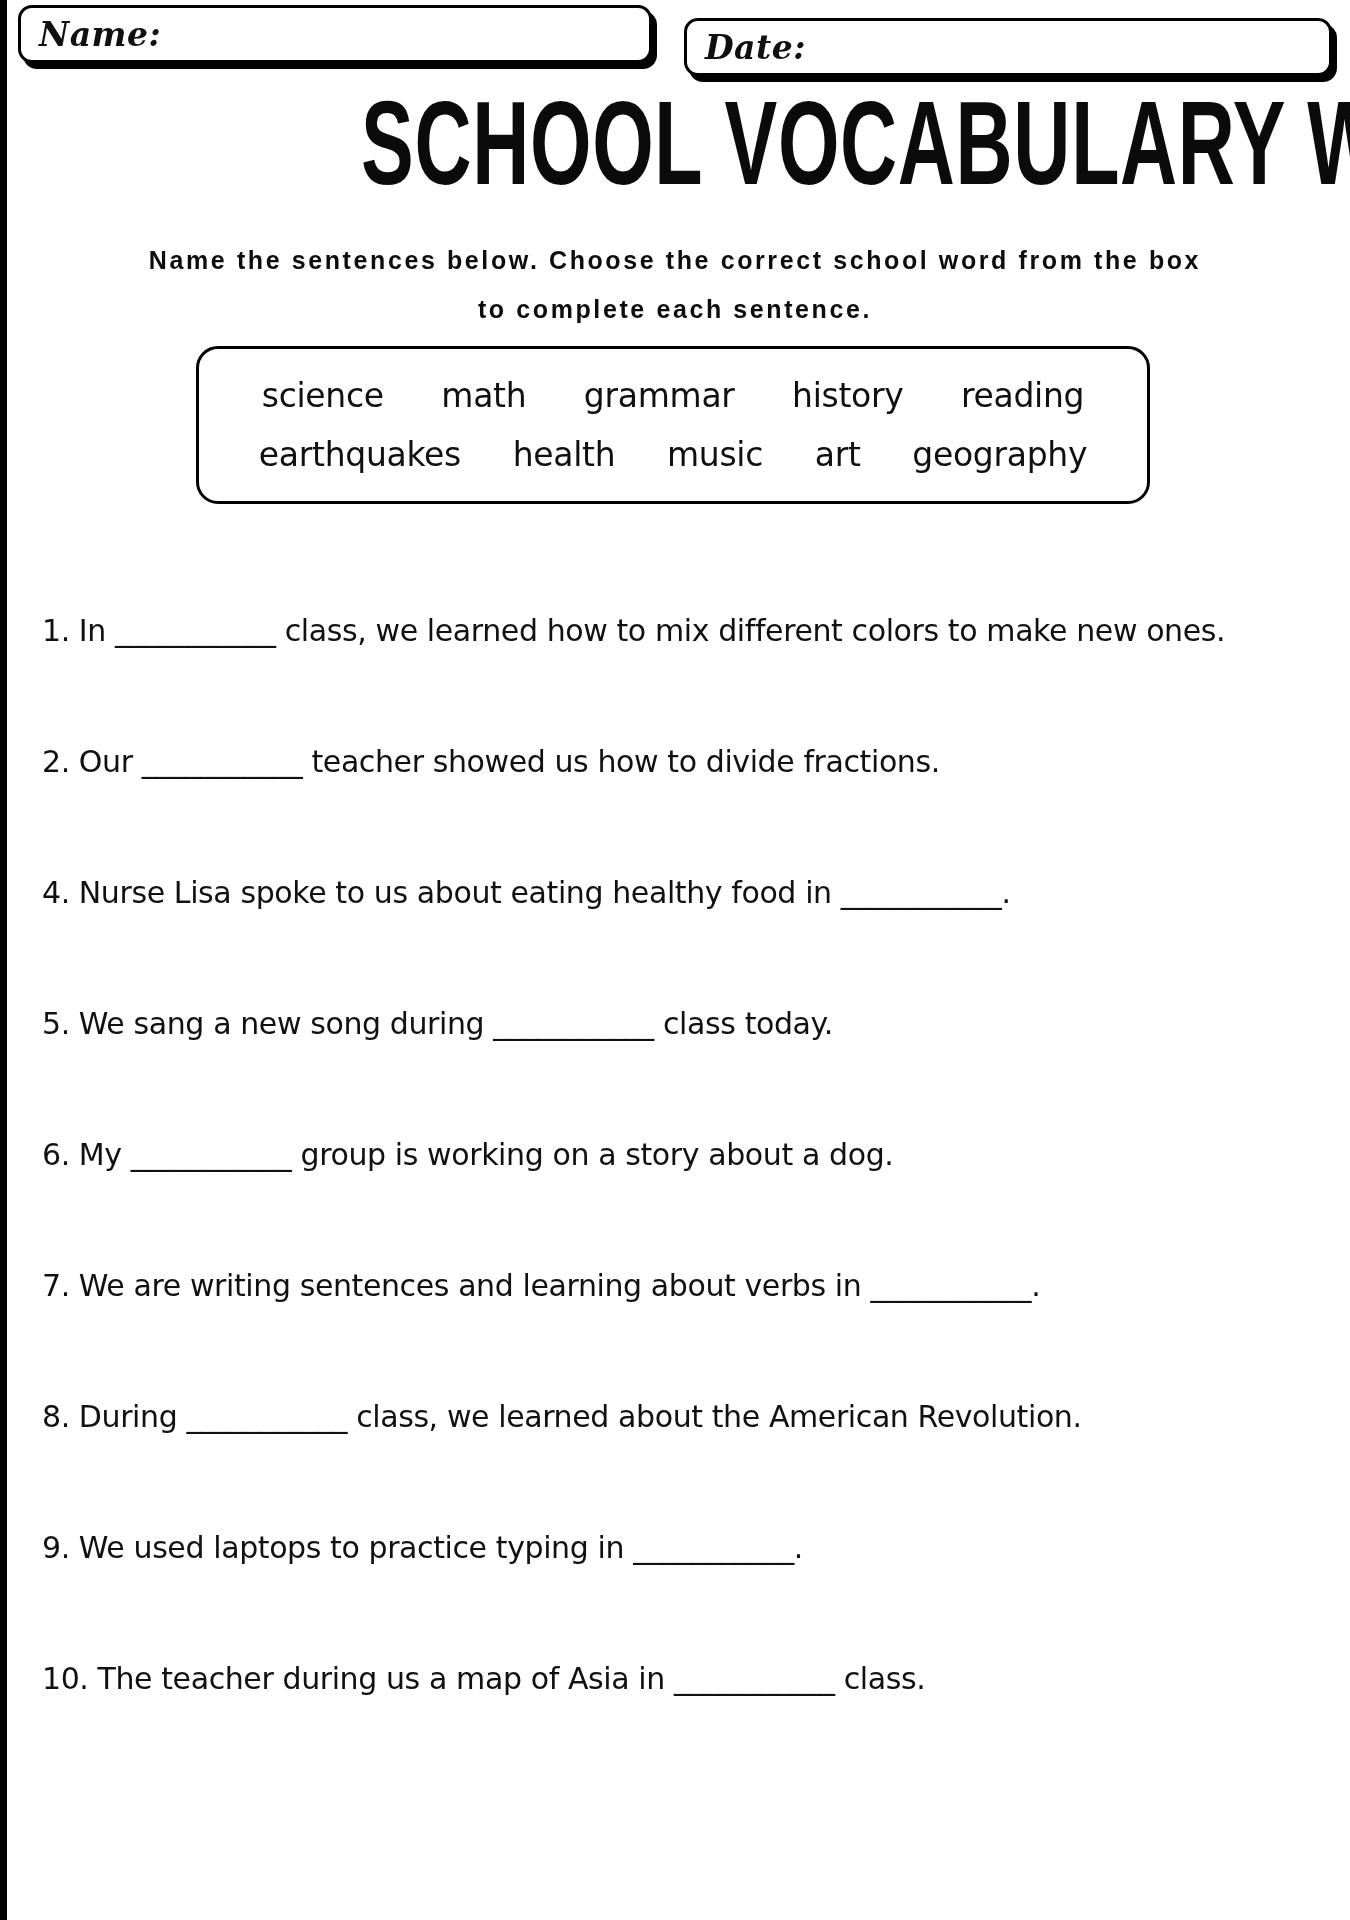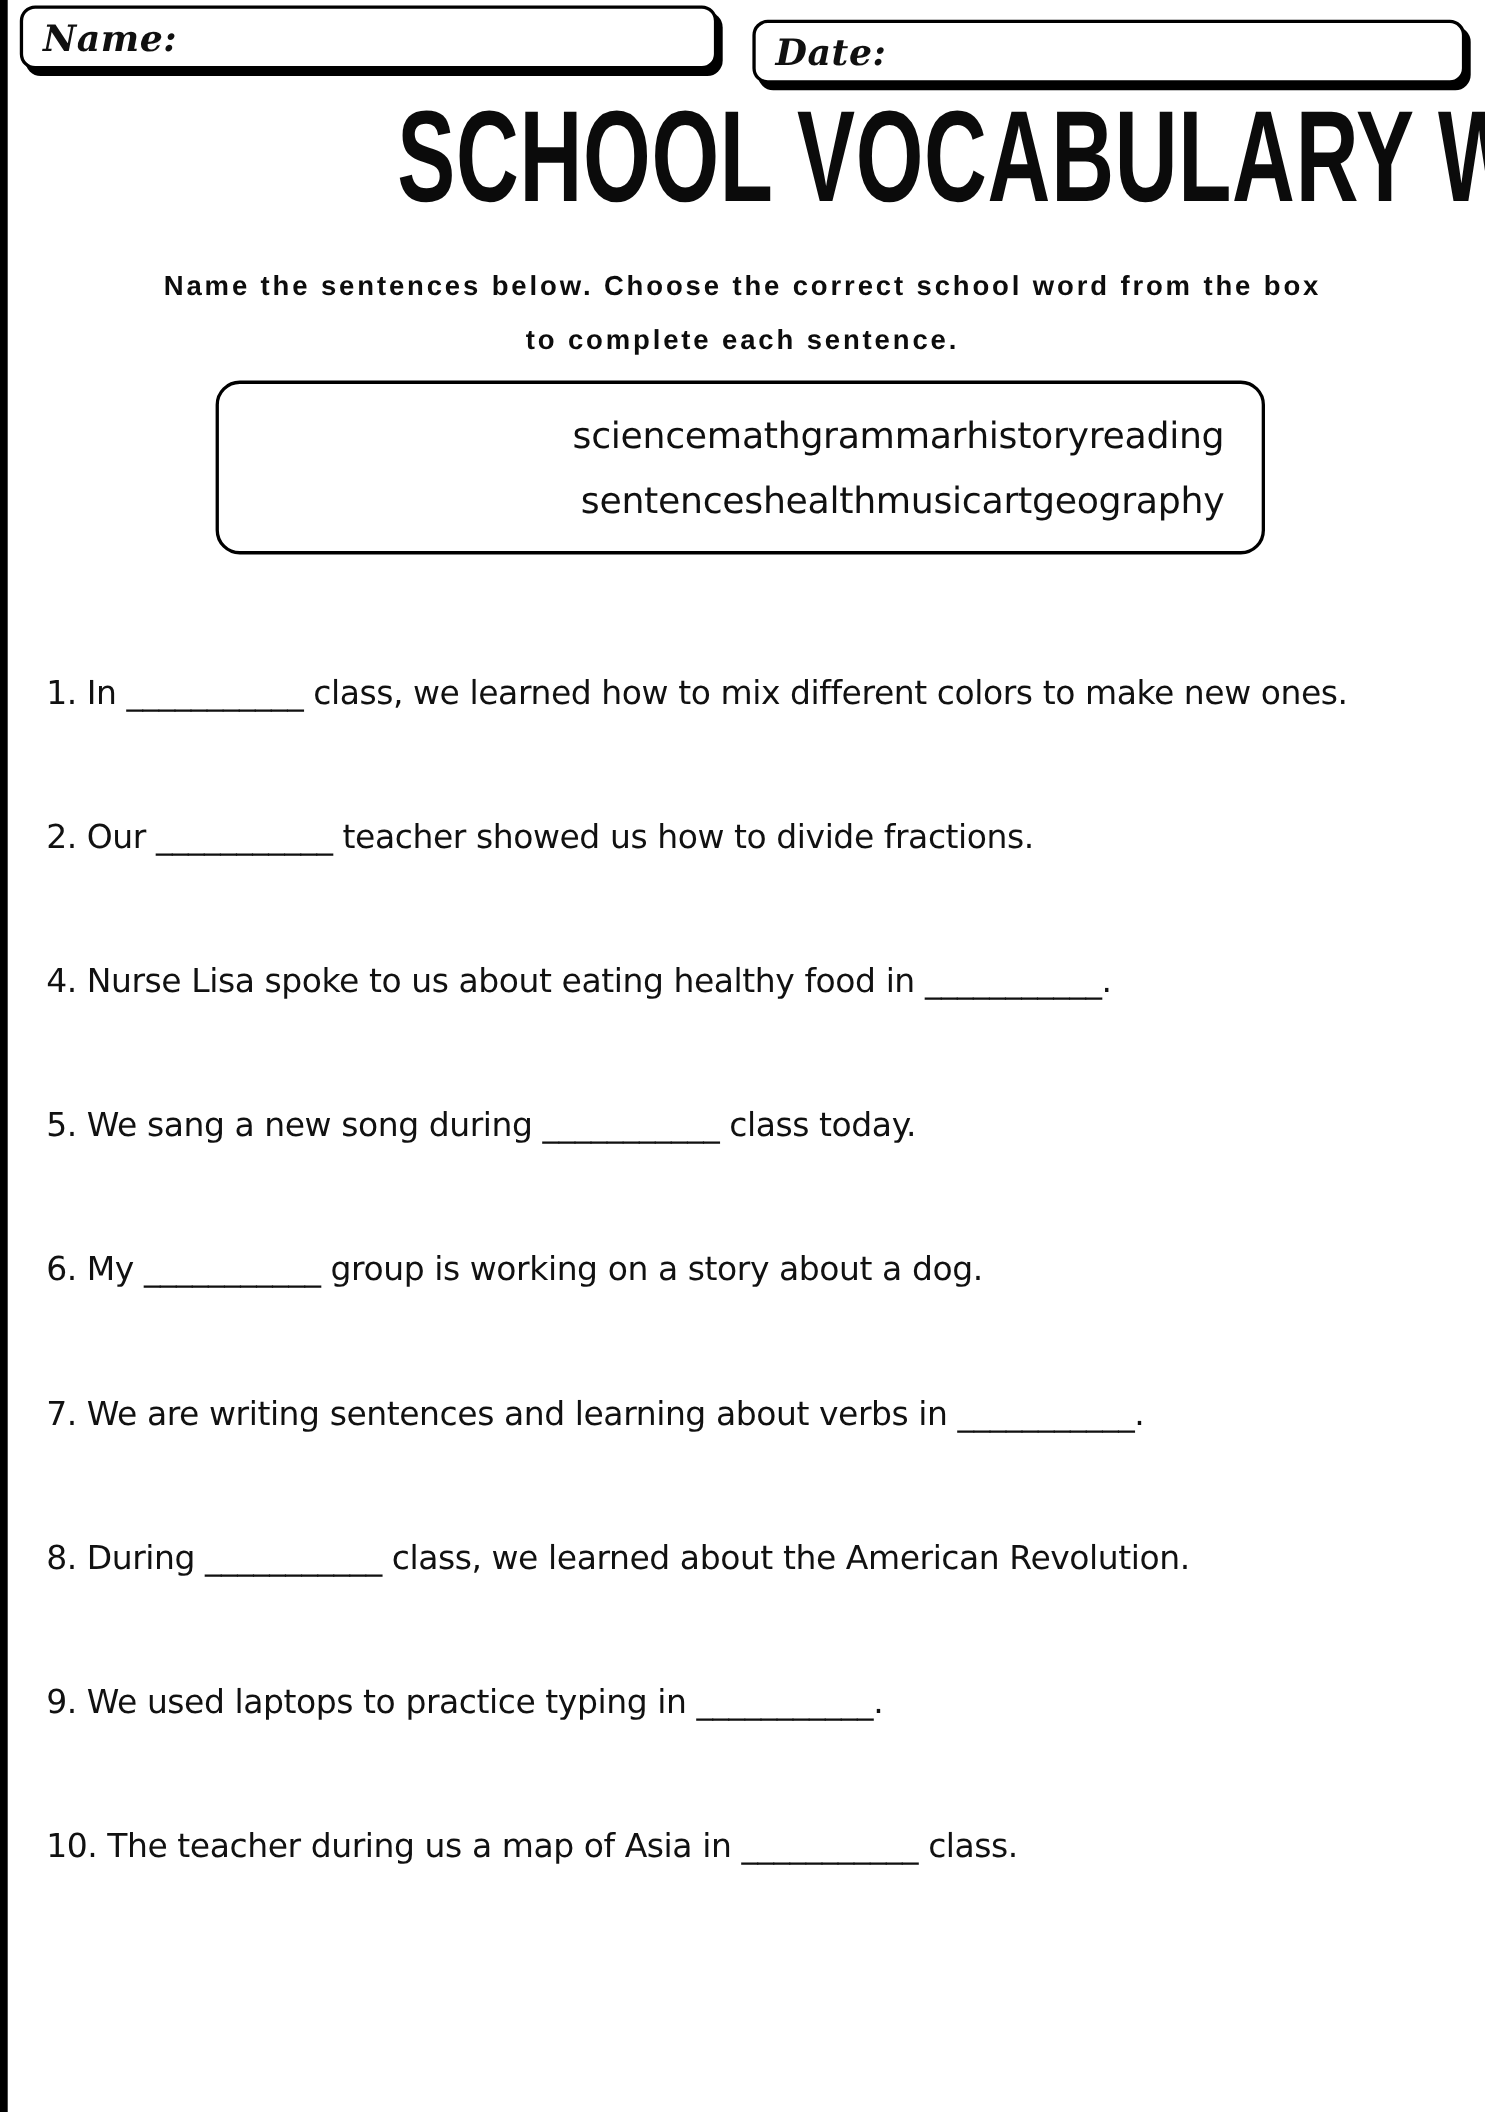--- a/index.html
+++ b/index.html
@@ -82,21 +82,20 @@
     position: absolute;
     left: 196px; top: 346px;
     width: 954px; height: 158px;
     border: 3.5px solid #000;
     border-radius: 22px;
     background: #fff;
     display: flex;
     flex-direction: column;
     justify-content: space-evenly;
     padding: 8px 34px;
-    align-items: flex-end;
   }
   .word-row {
     display: flex;
     justify-content: space-around;
     align-items: center;
     font-size: 33px;
     letter-spacing: -0.3px;
   }
   .word { white-space: nowrap; }
 
@@ -139,21 +138,21 @@
 
 <div class="word-box">
   <div class="word-row">
     <span class="word">science</span>
     <span class="word">math</span>
     <span class="word">grammar</span>
     <span class="word">history</span>
     <span class="word">reading</span>
   </div>
   <div class="word-row">
-    <span class="word">sentences</span>
+    <span class="word">earthquakes</span>
     <span class="word">health</span>
     <span class="word">music</span>
     <span class="word">art</span>
     <span class="word">geography</span>
   </div>
 </div>
 
 <div class="sentences">
   <div class="sentence">
     <span class="num">1.</span><span>In ___________ class, we learned how to mix different colors to make new ones.</span>

